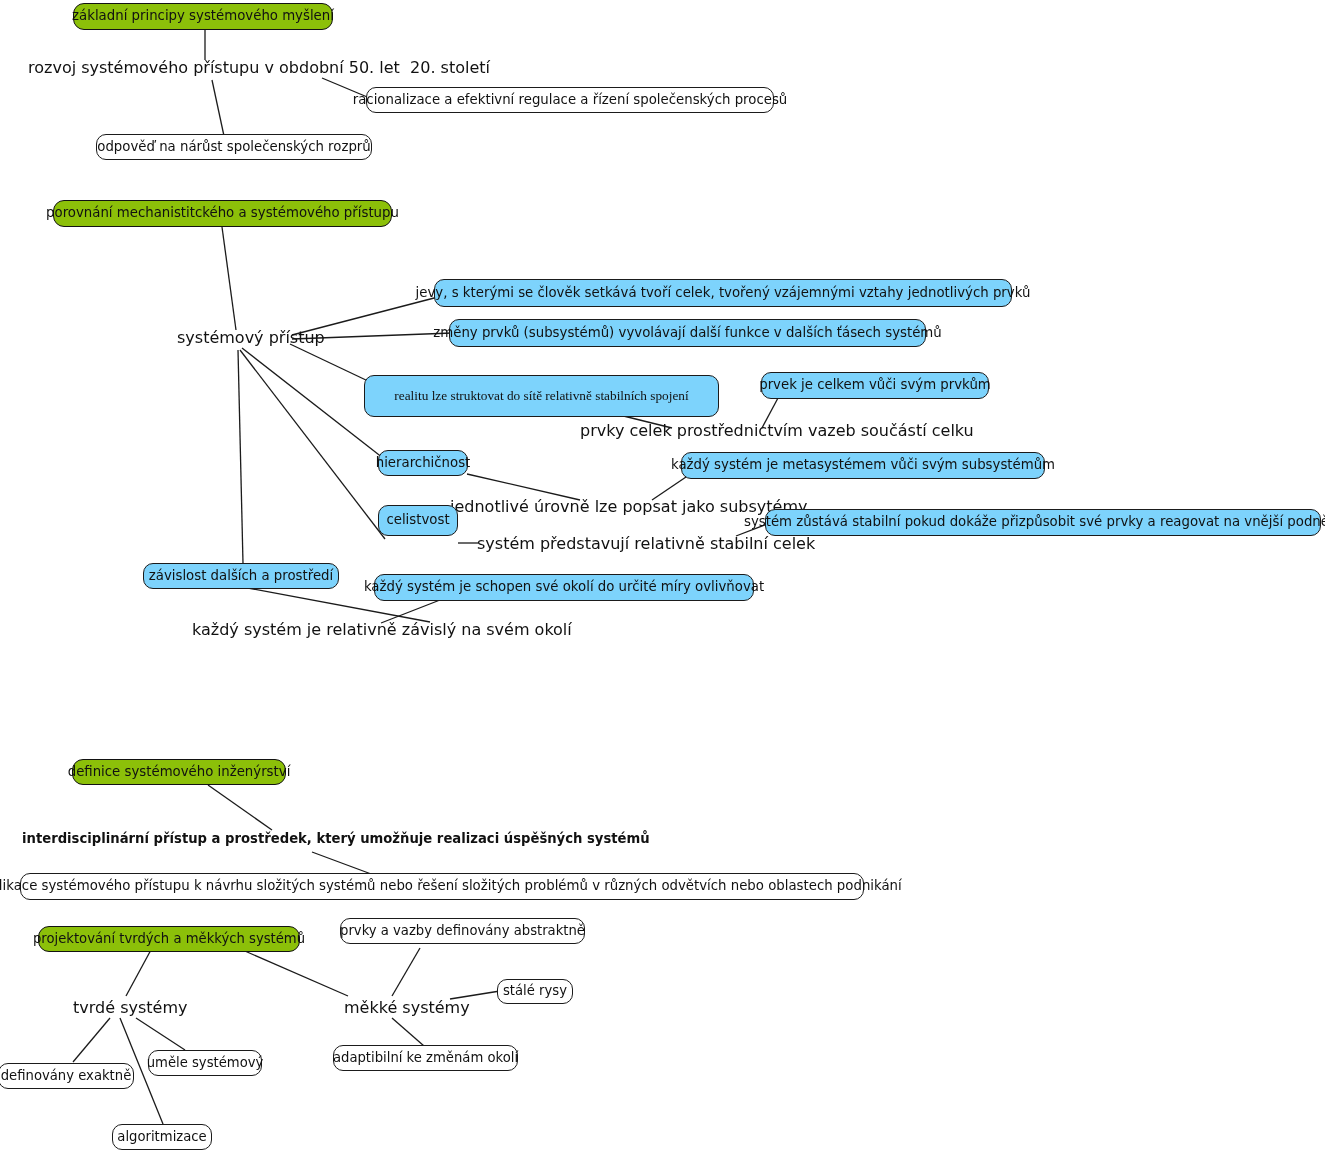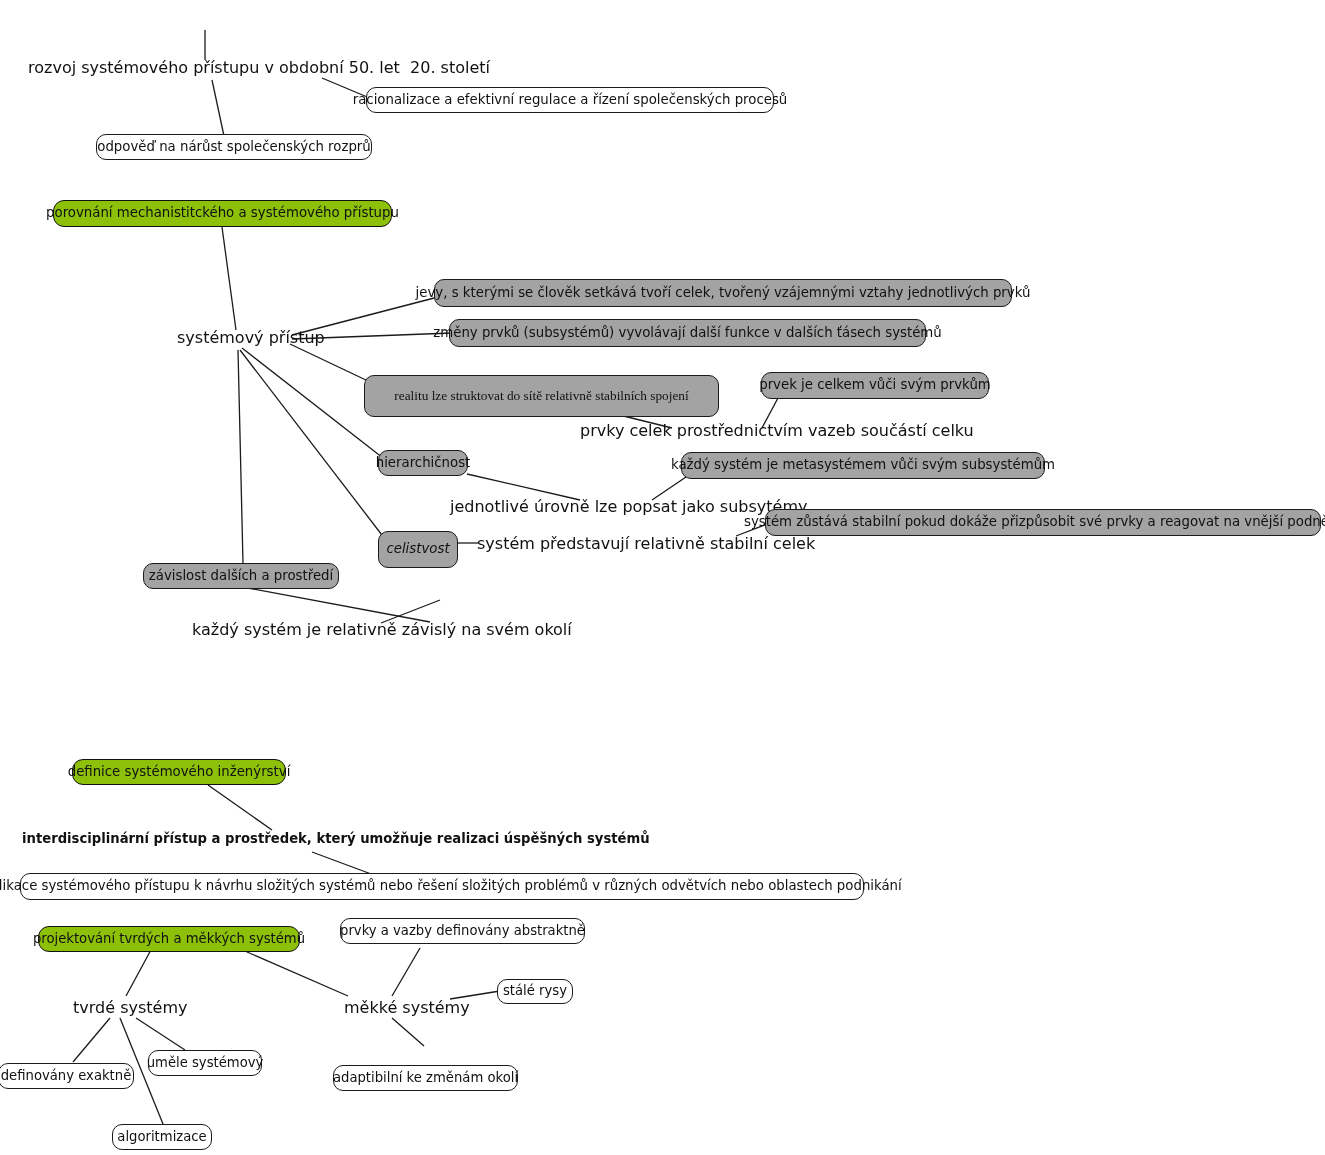--- a/index.html
+++ b/index.html
@@ -39,21 +39,21 @@
   .boxed {
     border: 1.4px solid #1b1b1b;
     border-radius: 10px;
     padding: 5px 10px 6px 10px;
     font-size: 13.3px;
   }
   .fill-white {
     background: #ffffff;
   }
   .fill-blue {
-    background: #a3a3a3;
+    background: #7dd3fc;
   }
   .fill-green {
     background: #8cc009;
     border-color: #121212;
     border-radius: 11px;
   }
   
   .plain {
     background: transparent;
     border: none;
@@ -103,20 +103,21 @@
       <path d="M238,948 L348,996"></path>
       <path d="M110,1018 L73,1062"></path>
       <path d="M120,1018 L163,1124"></path>
       <path d="M136,1018 L185,1050"></path>
       <path d="M420,948 L392,996"></path>
       <path d="M450,999 L500,991"></path>
       <path d="M392,1018 L424,1046"></path>
     </g>
   </svg>
 
+  <div class="node boxed fill-green" style="left:73px; top:3px; width:260px; height:27px;">základní principy systémového myšlení</div>
 
   <div class="node plain" style="left:28px; top:60px;">rozvoj systémového přístupu v obdobní 50. let  20. století</div>
 
   <div class="node boxed fill-white" style="left:366px; top:87px; width:408px; height:26px;">racionalizace a efektivní regulace a řízení společenských procesů</div>
 
   <div class="node boxed fill-white" style="left:96px; top:134px; width:276px; height:26px;">odpověď na nárůst společenských rozprů</div>
 
   <div class="node boxed fill-green" style="left:53px; top:200px; width:339px; height:27px;">porovnání mechanistitckého a systémového přístupu</div>
 
   <div class="node plain" style="left:177px; top:330px;">systémový přístup</div>
@@ -132,47 +133,48 @@
   <div class="node plain" style="left:580px; top:423px;">prvky celek prostřednictvím vazeb součástí celku</div>
 
   <div class="node boxed fill-blue" style="left:378px; top:450px; width:90px; height:26px;">hierarchičnost</div>
 
   <div class="node boxed fill-blue" style="left:681px; top:452px; width:364px; height:27px;">každý systém je metasystémem vůči svým subsystémům</div>
 
   <div class="node plain" style="left:450px; top:499px;">jednotlivé úrovně lze popsat jako subsytémy</div>
 
   <div class="node boxed fill-blue" style="left:765px; top:509px; width:556px; height:27px;">systém zůstává stabilní pokud dokáže přizpůsobit své prvky a reagovat na vnější podněty</div>
 
-  <div class="node boxed fill-blue" style="left:378px; top:531px; width:80px; height:37px;font-style:italic;">celistvost</div>
+  <div class="node boxed fill-blue" style="left:378px; top:505px; width:80px; height:31px;">celistvost</div>
 
   <div class="node plain" style="left:477px; top:536px;">systém představují relativně stabilní celek</div>
 
   <div class="node boxed fill-blue" style="left:143px; top:563px; width:196px; height:26px;">závislost dalších a prostředí</div>
 
+  <div class="node boxed fill-blue" style="left:374px; top:574px; width:380px; height:27px;">každý systém je schopen své okolí do určité míry ovlivňovat</div>
 
   <div class="node plain" style="left:192px; top:622px;">každý systém je relativně závislý na svém okolí</div>
 
   <div class="node boxed fill-green" style="left:72px; top:759px; width:214px; height:26px;">definice systémového inženýrství</div>
 
   <div class="node plain small" style="left:22px; top:832px;font-weight:bold;">interdisciplinární přístup a prostředek, který umožňuje realizaci úspěšných systémů</div>
 
   <div class="node boxed fill-white" style="left:20px; top:873px; width:844px; height:27px;">aplikace systémového přístupu k návrhu složitých systémů nebo řešení složitých problémů v různých odvětvích nebo oblastech podnikání</div>
 
   <div class="sect-c">
     <div class="node boxed fill-green" style="left:38px; top:926px; width:262px; height:26px;">projektování tvrdých a měkkých systémů</div>
 
     <div class="node boxed fill-white" style="left:340px; top:918px; width:245px; height:26px;">prvky a vazby definovány abstraktně</div>
 
     <div class="node plain" style="left:73px; top:1000px;">tvrdé systémy</div>
 
     <div class="node plain" style="left:344px; top:1000px;">měkké systémy</div>
 
     <div class="node boxed fill-white" style="left:497px; top:979px; width:76px; height:25px;">stálé rysy</div>
 
-    <div class="node boxed fill-white" style="left:333px; top:1045px; width:185px; height:26px;margin-top:20px;">adaptibilní ke změnám okolí</div>
+    <div class="node boxed fill-white" style="left:333px; top:1045px; width:185px; height:26px;">adaptibilní ke změnám okolí</div>
 
     <div class="node boxed fill-white" style="left:-2px; top:1063px; width:136px; height:26px;">definovány exaktně</div>
 
     <div class="node boxed fill-white" style="left:148px; top:1050px; width:114px; height:26px;">uměle systémový</div>
 
     <div class="node boxed fill-white" style="left:112px; top:1124px; width:100px; height:26px;">algoritmizace</div>
   </div>
 
 </div>
 

